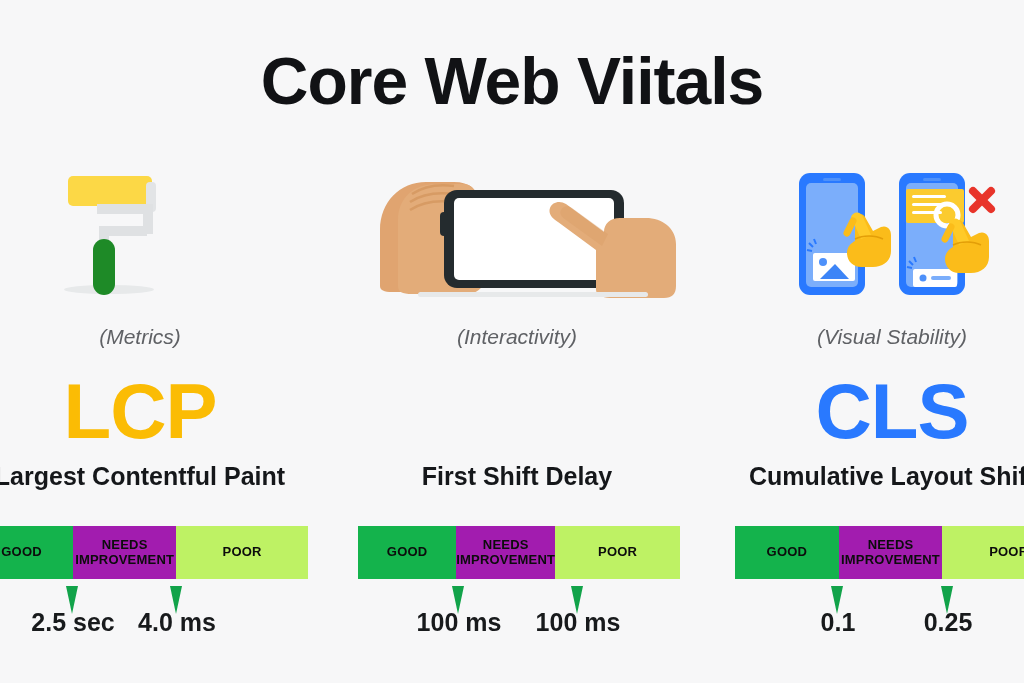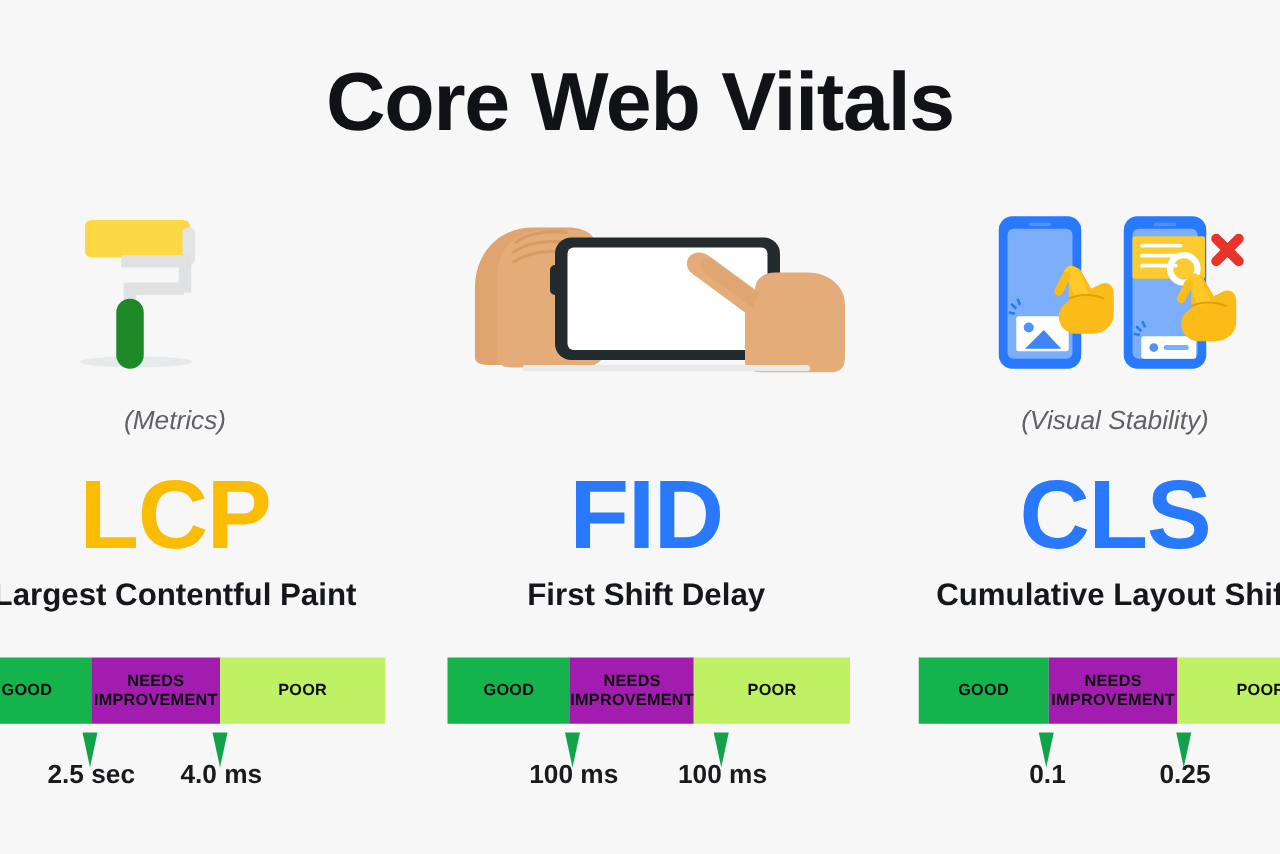--- a/index.html
+++ b/index.html
@@ -117,21 +117,21 @@
   
   .marker{
     position:absolute; width:0; height:0;
     border-left:6px solid transparent;
     border-right:6px solid transparent;
     border-top:28px solid #12A34A;
     top:586px;
   }
   .mval{
     position:absolute; top:608px;
-    font-size:21px; font-weight:bold; color:#181A1C;
+    font-size:25px; font-weight:bold; color:#181A1C;
     white-space:nowrap; transform:translateX(-50%);
   }
 </style>
 </head>
 <body>
 
 <div class="title">Core Web Viitals</div>
 
 <div class="cols">
 
@@ -190,21 +190,21 @@
           <path d="M246 64 L208 36 C202 32 194 34 192 40 C190 46 194 50 200 54 L238 82
                    L238 122 C238 126 244 130 252 130 L306 130 C314 130 318 126 318 118
                    L318 76 C318 60 304 50 288 50 L262 50 C252 50 246 56 246 64 Z" fill="#E3AC79"></path>
           <path d="M250 66 L214 40 C210 37 205 38 203 42 C201 46 204 49 208 52 L244 78" fill="#D79B64" opacity="0.35"></path>
 
           <rect x="60" y="124" width="230" height="5" rx="2.5" fill="#E7E9EA"></rect>
         </svg>
       </div>
     </div>
 
-    <div class="acronym" style="color:#2979FF">FID</div>
+    <div class="sublabel">(Interactivity)</div>
     <div class="fullname">First Shift Delay</div>
 
     <div class="bar">
       <div class="seg good">GOOD</div>
       <div class="seg needs">
         <span><span>NEEDS</span><br><span>IMPROVEMENT</span></span>
       </div>
       <div class="seg poor">POOR</div>
     </div>
 

